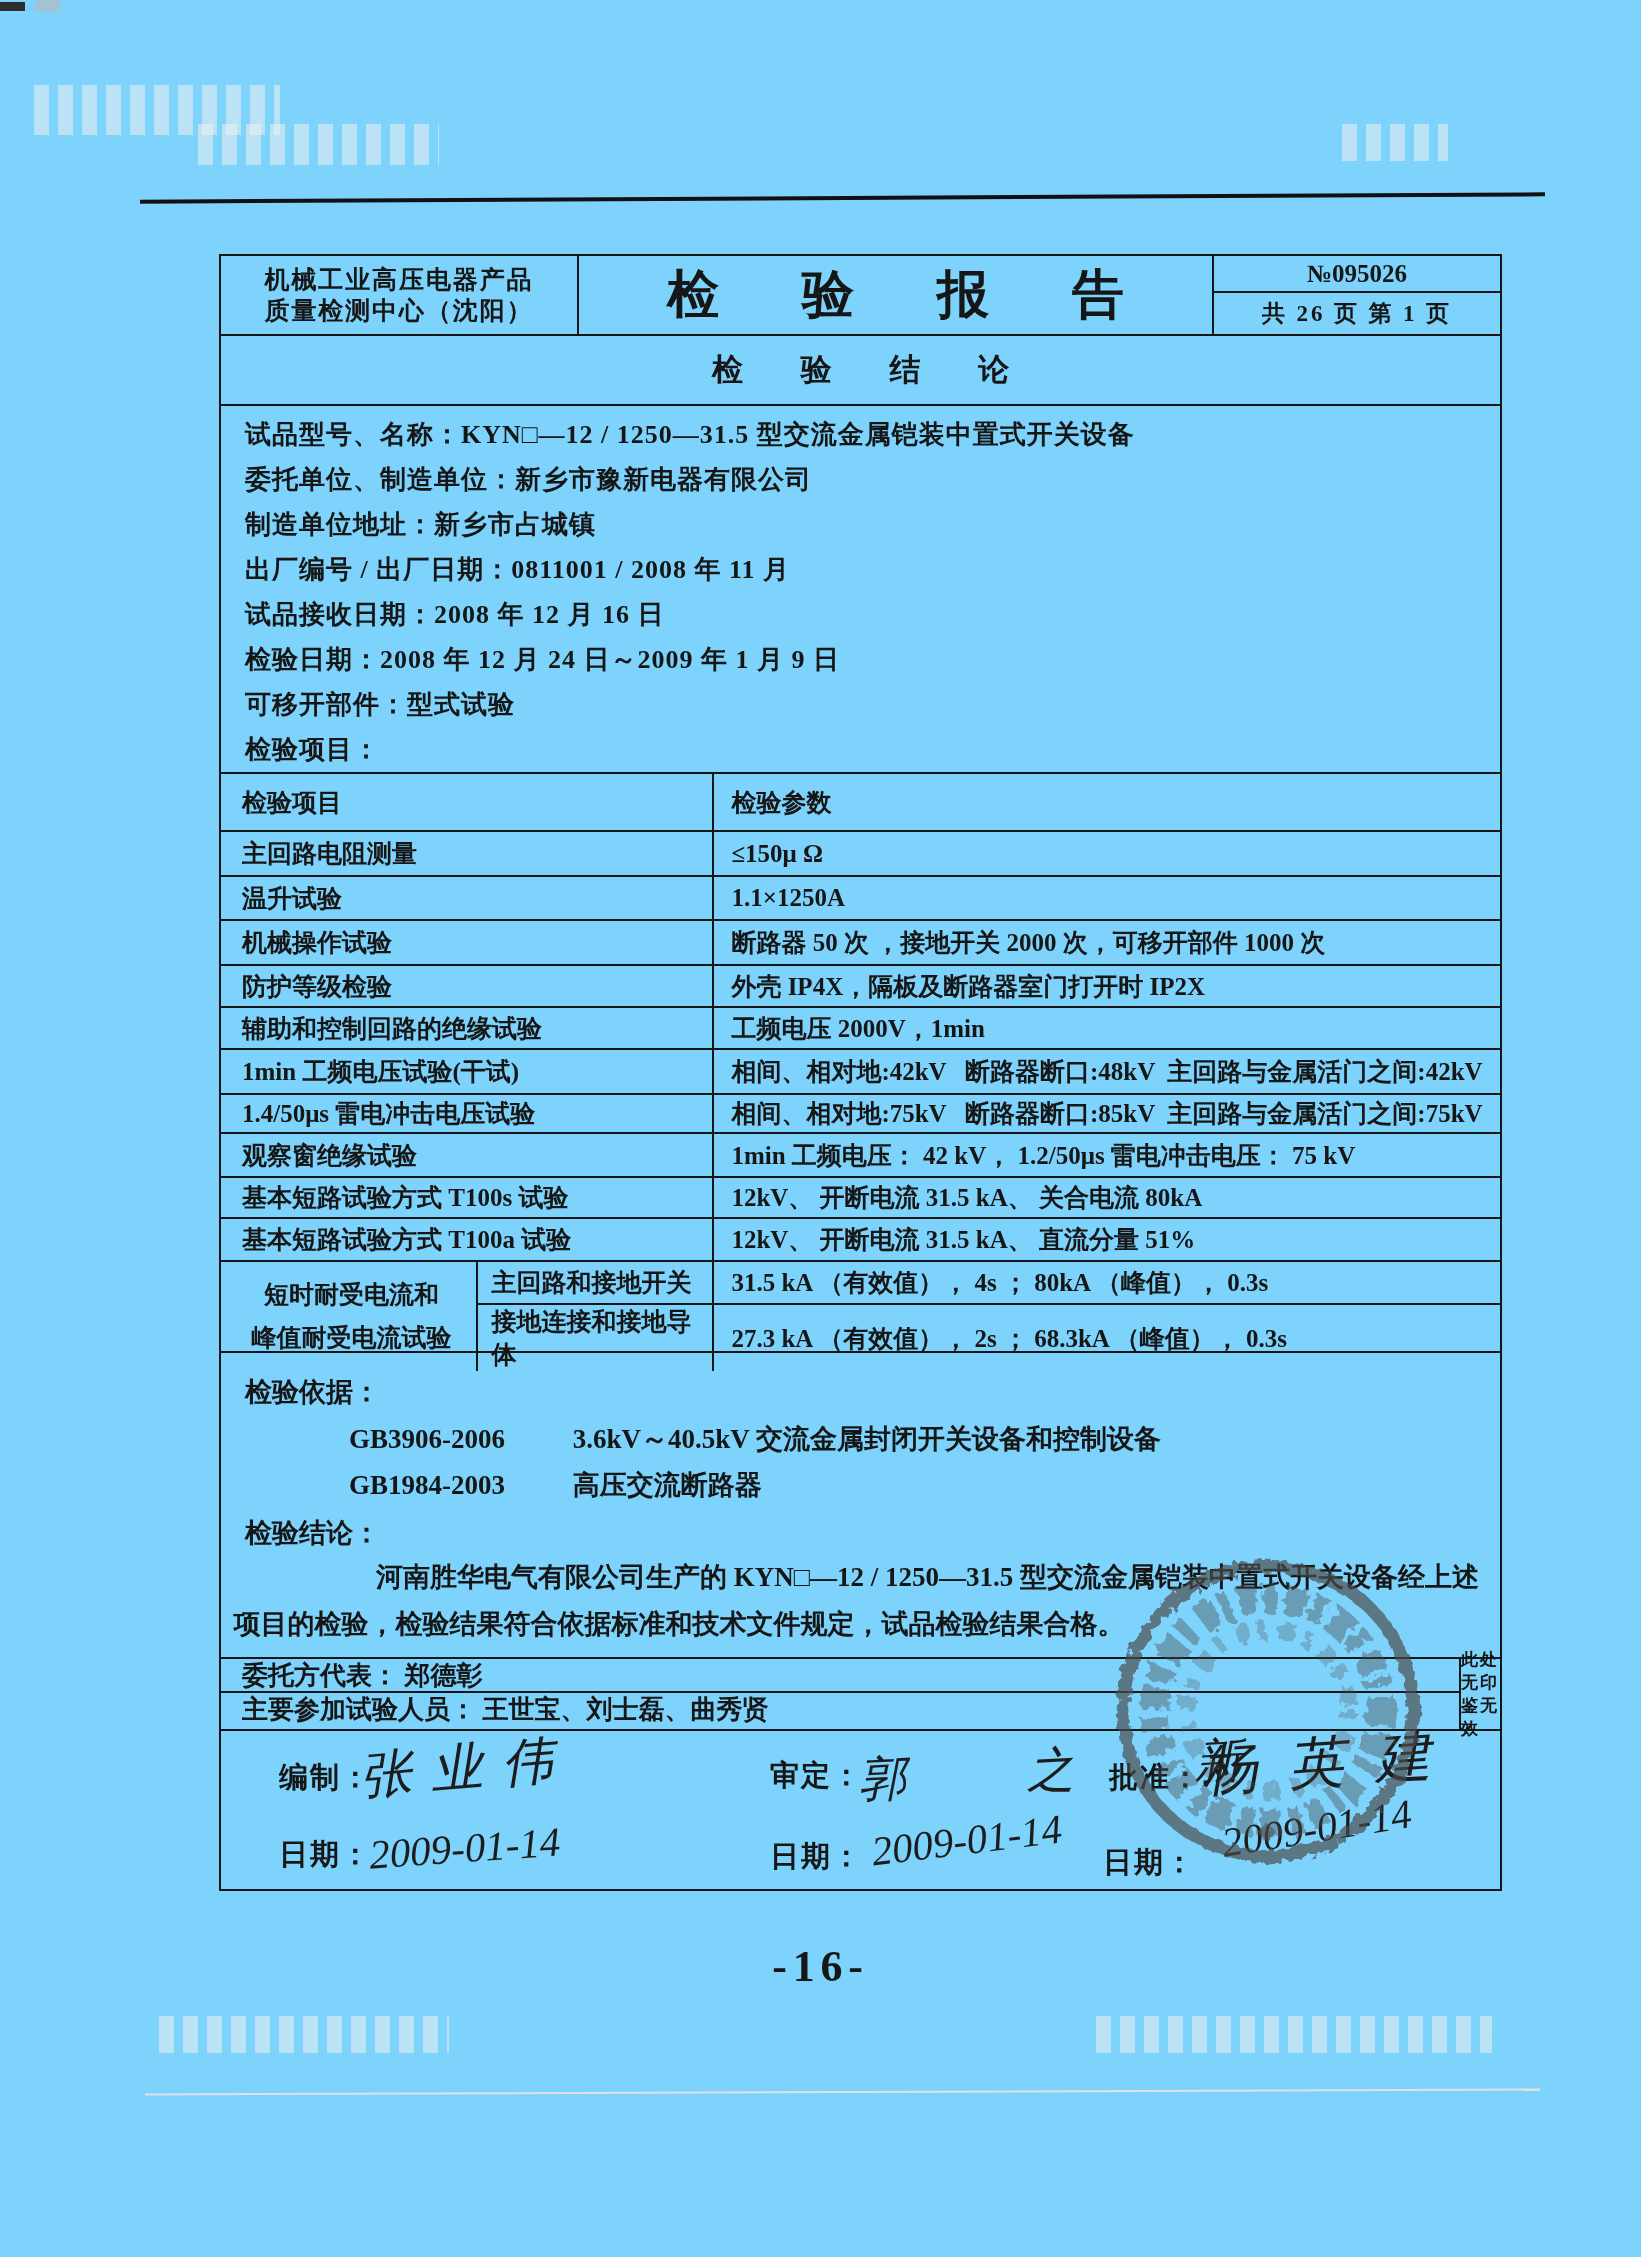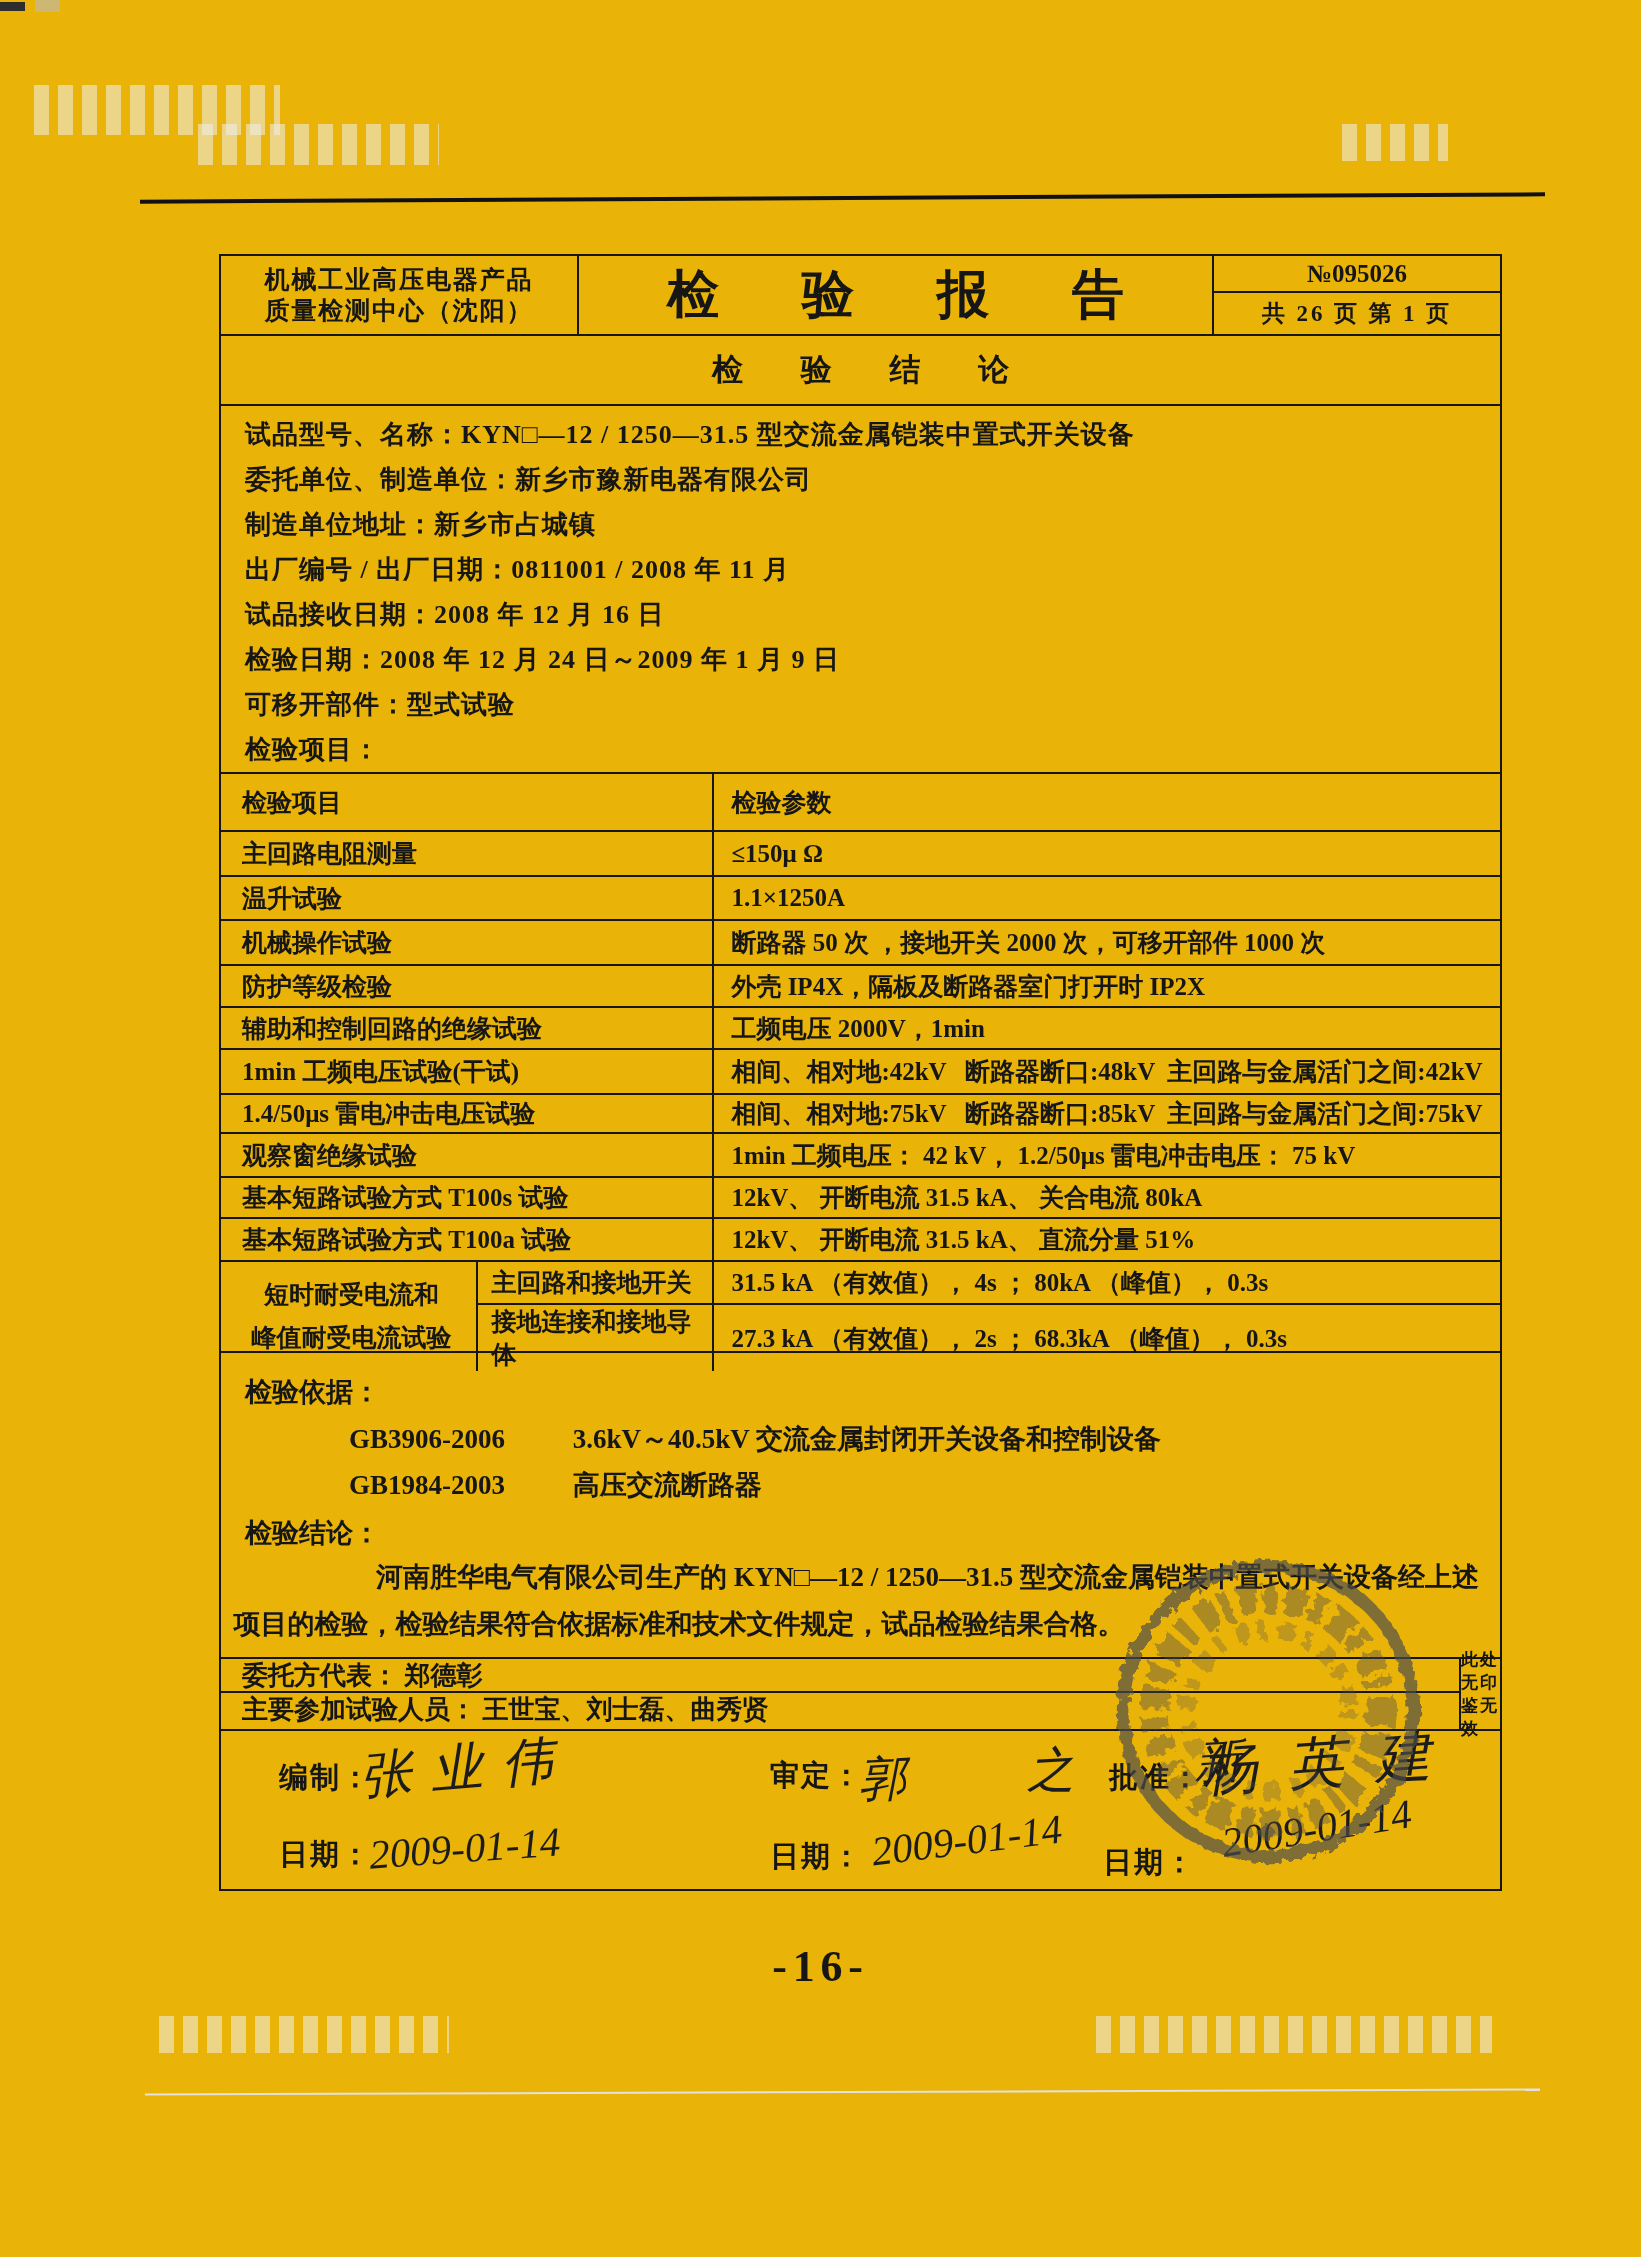--- a/index.html
+++ b/index.html
@@ -1,19 +1,19 @@
 <!DOCTYPE html>
 <html><head>
 <meta charset="utf-8">
 <style>
   html,body{margin:0;padding:0;background:#888;}
   .page{
     position:relative;
     width:1641px;height:2257px;
-    background:#eab308;
+    background:#7dd3fc;
     font-family:"Liberation Serif","DejaVu Serif",serif;
     color:#161616;
     overflow:hidden;
   }
   
   .top-rule{position:absolute;left:140px;top:196px;width:1405px;height:3.9px;background:#111;transform:rotate(-0.3deg);}
   .bottom-rule{position:absolute;left:145px;top:2091px;width:1395px;height:1.9px;background:#e2e2e2;transform:rotate(-0.2deg);}
   .corner-mark1{position:absolute;left:0;top:1.9px;width:25px;height:8.7px;background:#2e2e2e;}
   .corner-mark2{position:absolute;left:35px;top:0;width:25px;height:11.6px;background:#b9b9b9;opacity:.6;}
   .wm{position:absolute;opacity:.55;background:repeating-linear-gradient(90deg,#efefef 0 15.4px,transparent 15.4px 24px);}

